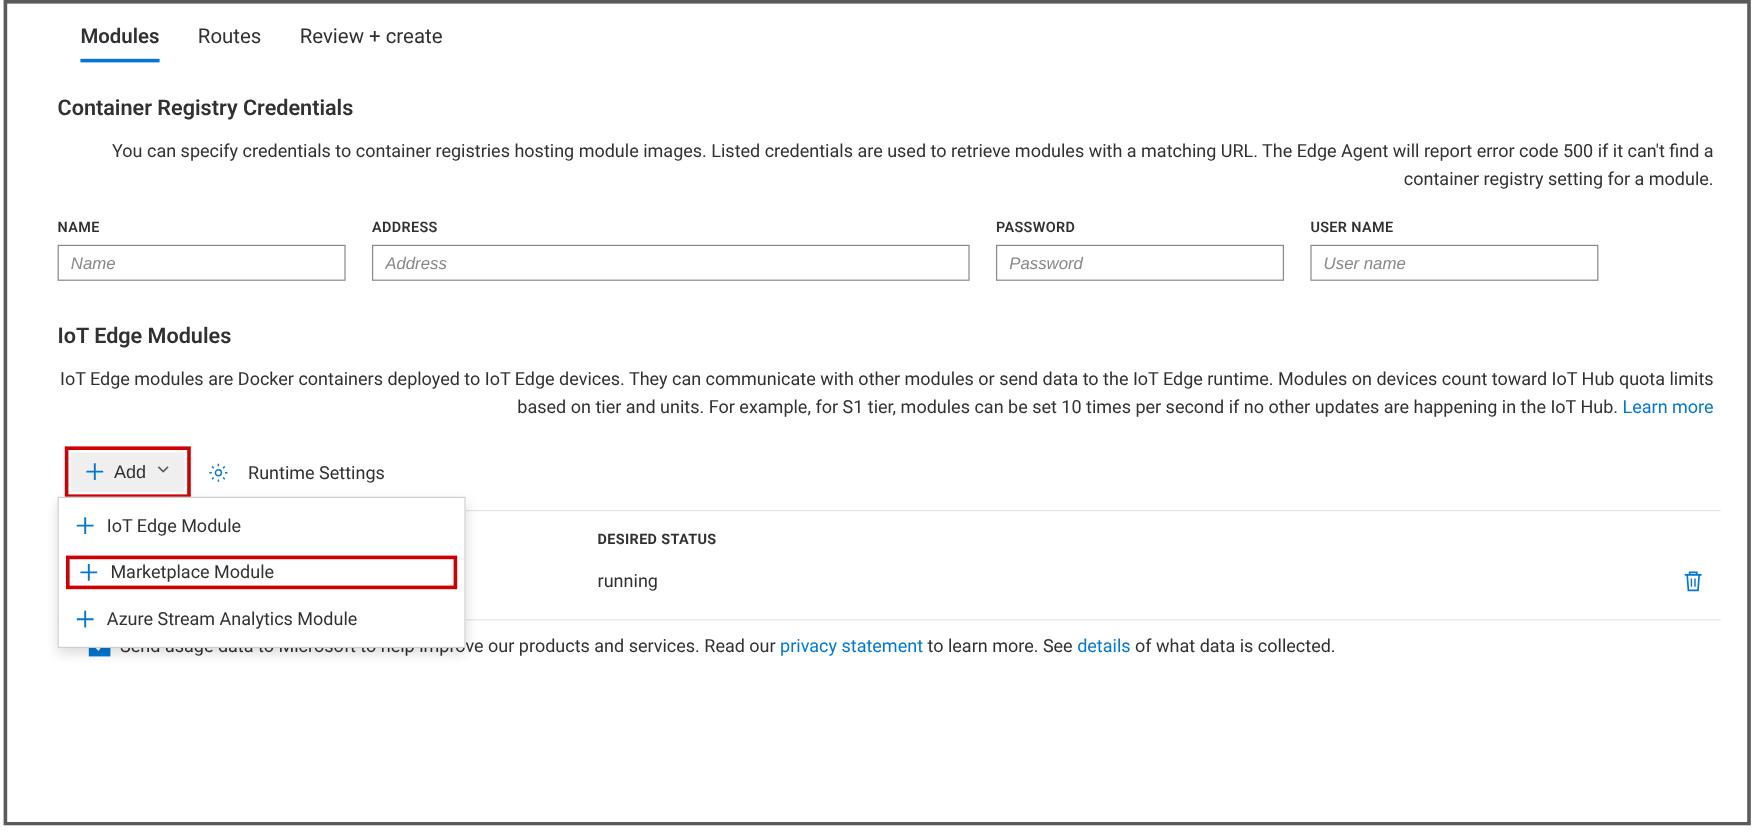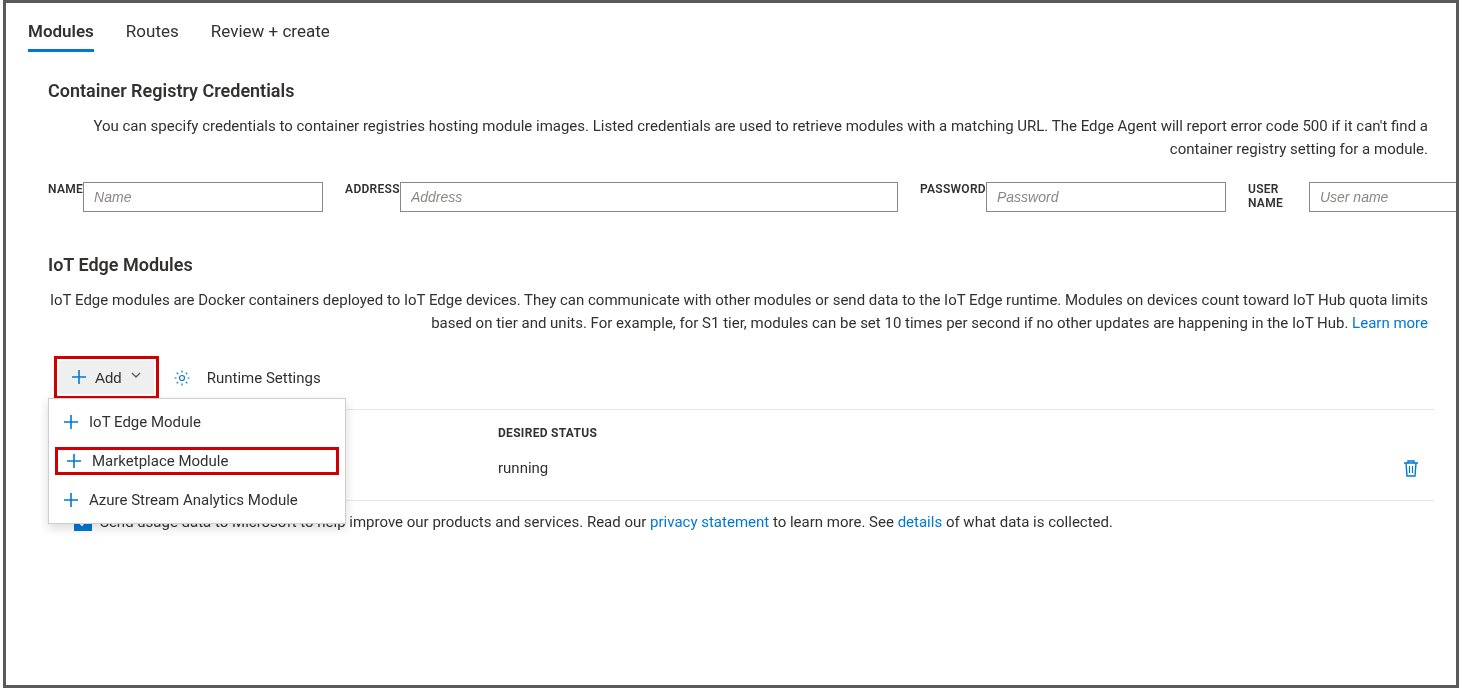--- a/index.html
+++ b/index.html
@@ -16,20 +16,21 @@
     margin: 0 auto;
     padding: 18px 22px 10px 22px;
     position: relative;
     overflow: hidden;
   }
   .tabs {
     display: flex;
     gap: 32px;
     border-bottom: none;
     margin-bottom: 28px;
+    margin-left: 39px;
   }
   .tab {
     font-size: 17px;
     padding-bottom: 8px;
     cursor: pointer;
     color: #323130;
   }
   .tab.active {
     font-weight: 600;
     border-bottom: 3px solid #0078d4;
@@ -45,21 +46,21 @@
     margin: 0 0 22px 20px;
     line-height: 1.5;
     max-width: 1380px;
     text-align: right;
   }
   .cred-row {
     display: flex;
     gap: 22px;
     margin: 0 0 36px 20px;
   }
-  .cred-field { display: flex; flex-direction: row; }
+  .cred-field { display: flex; flex-direction: column; }
   .cred-label {
     font-size: 12px;
     font-weight: 600;
     letter-spacing: 0.3px;
     color: #323130;
     margin-bottom: 8px;
   }
   .cred-input {
     height: 30px;
     border: 1px solid #8a8886;
@@ -101,21 +102,21 @@
     cursor: pointer;
   }
   .highlight {
     border: 3px solid #d10000;
   }
   .add-highlight { padding: 2px; }
   .dropdown {
     position: absolute;
     top: 42px;
     left: -6px;
-    width: 298px;
+    width: 340px;
     background: #fff;
     border: 1px solid #cfcfcf;
     box-shadow: 0 4px 10px rgba(0,0,0,0.15);
     z-index: 10;
   }
   .dropdown-item {
     display: flex;
     align-items: center;
     gap: 10px;
     padding: 14px 14px;

